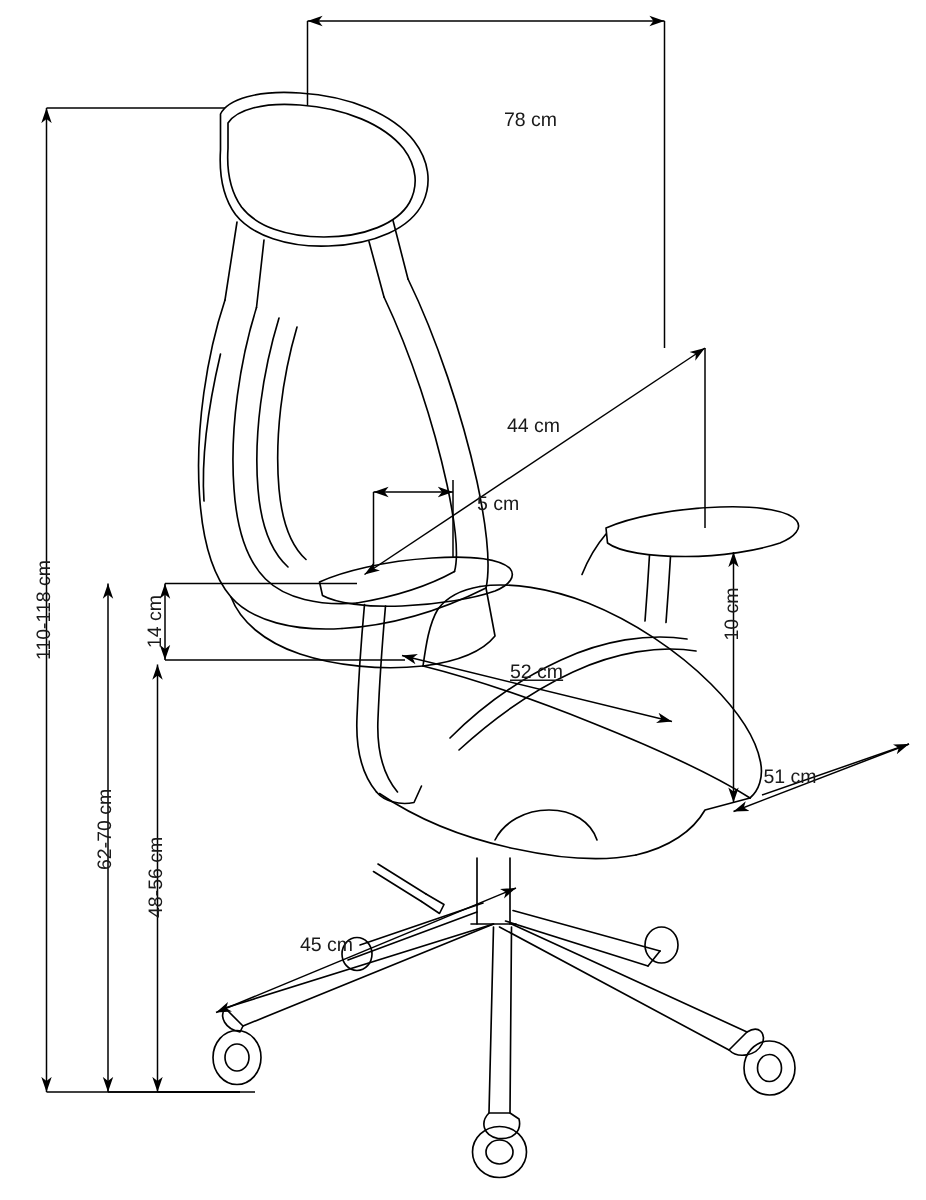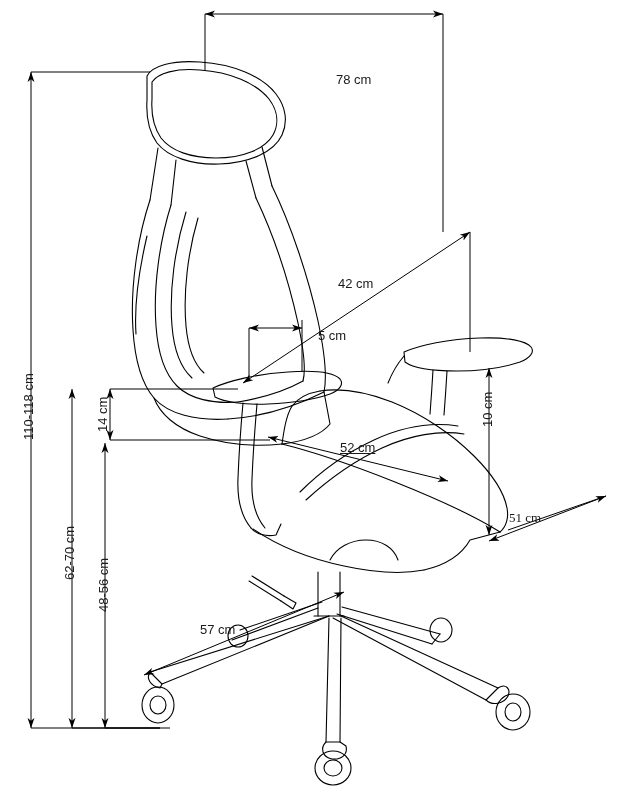--- a/index.html
+++ b/index.html
@@ -164,25 +164,25 @@
 
       <line x1="72" y1="389" x2="72" y2="728" marker-start="url(#arrowStart)" marker-end="url(#arrowEnd)"></line>
       <line x1="72" y1="728" x2="160" y2="728"></line>
 
       <line x1="105" y1="443" x2="105" y2="728" marker-start="url(#arrowStart)" marker-end="url(#arrowEnd)"></line>
       <line x1="105" y1="728" x2="170" y2="728"></line>
     </g>
   </svg>
 
   <div class="dim-label" style="left:336px; top:33px;margin-top:40px;">78 cm</div>
-  <div class="dim-label" style="left:338px; top:277px;">42 cm</div>
+  <div class="dim-label" style="left:338px; top:277px;">44 cm</div>
   <div class="dim-label" style="left:318px; top:329px;">5 cm</div>
   <div class="dim-label" style="left:340px; top:441px;text-decoration:underline;">52 cm</div>
-  <div class="dim-label" style="left:200px; top:623px;">57 cm</div>
-  <div class="dim-label" style="left:509px; top:511px;font-family:Liberation Serif, serif;">51 cm</div>
+  <div class="dim-label" style="left:200px; top:623px;">45 cm</div>
+  <div class="dim-label" style="left:509px; top:511px;">51 cm</div>
 
   <div class="dim-label vertical" style="left:22px; top:440px;">110-118 cm</div>
   <div class="dim-label vertical" style="left:63px; top:580px;">62-70 cm</div>
   <div class="dim-label vertical" style="left:97px; top:612px;">48-56 cm</div>
   <div class="dim-label vertical" style="left:96px; top:432px;">14 cm</div>
   <div class="dim-label vertical" style="left:481px; top:427px;">10 cm</div>
 
 </div>
 
 </body></html>

